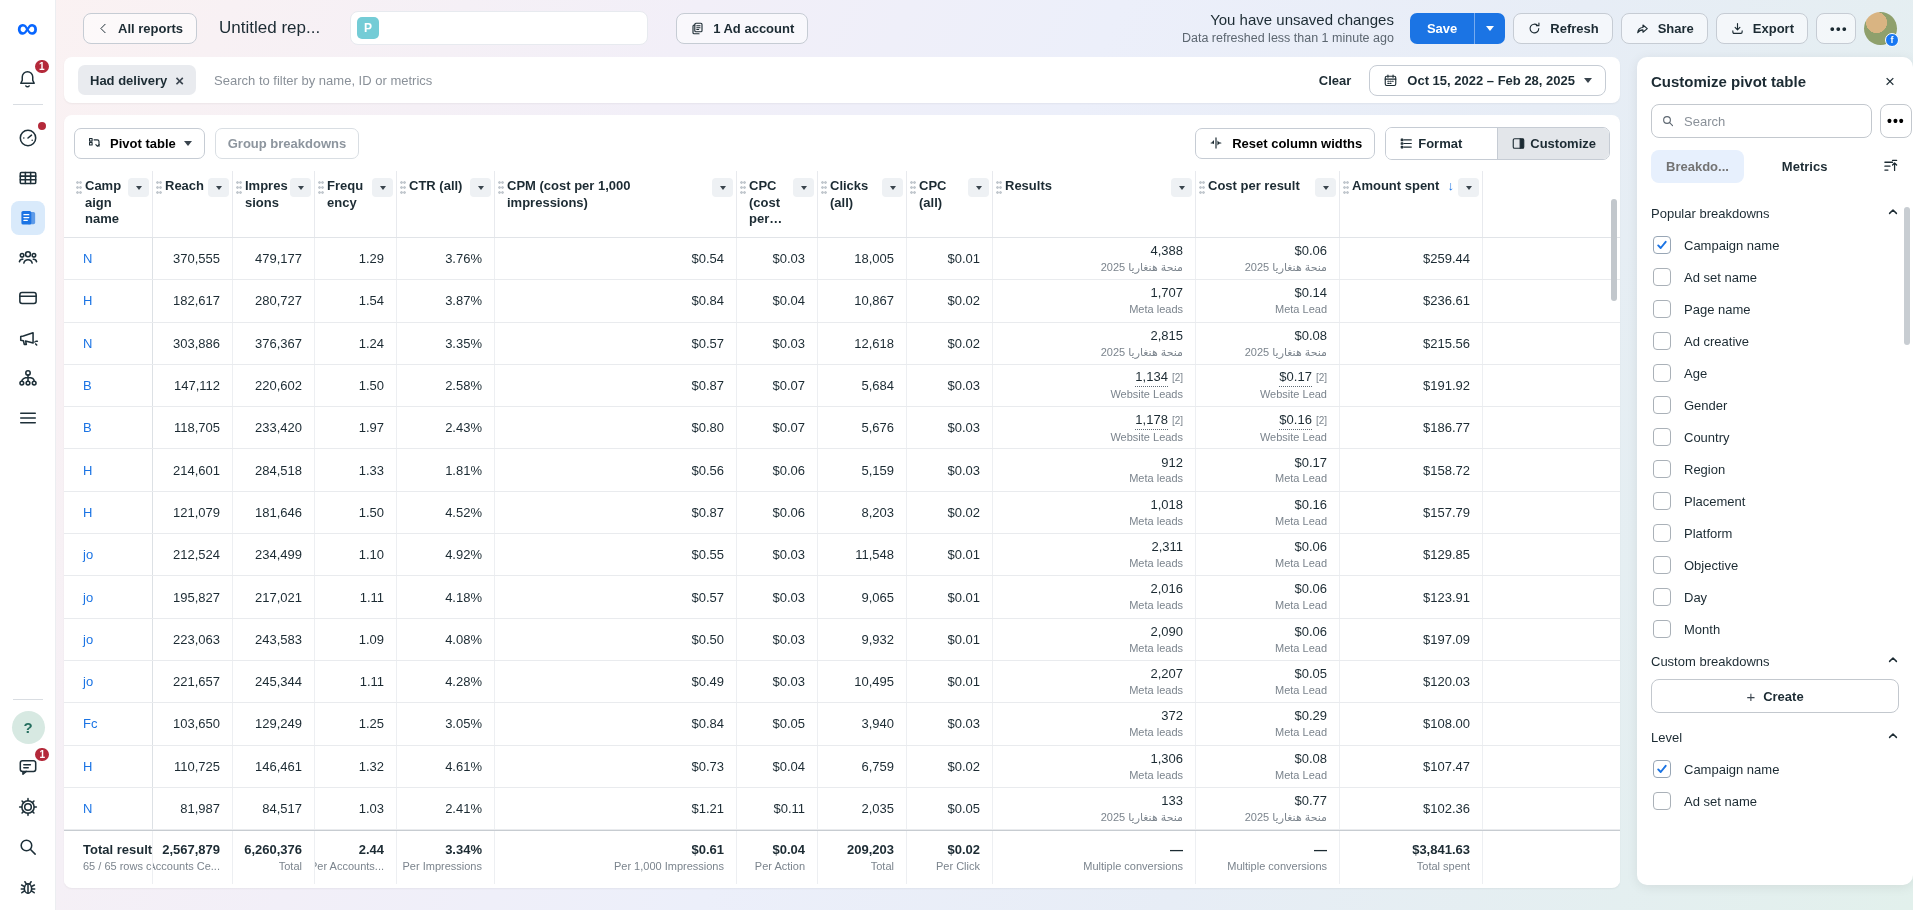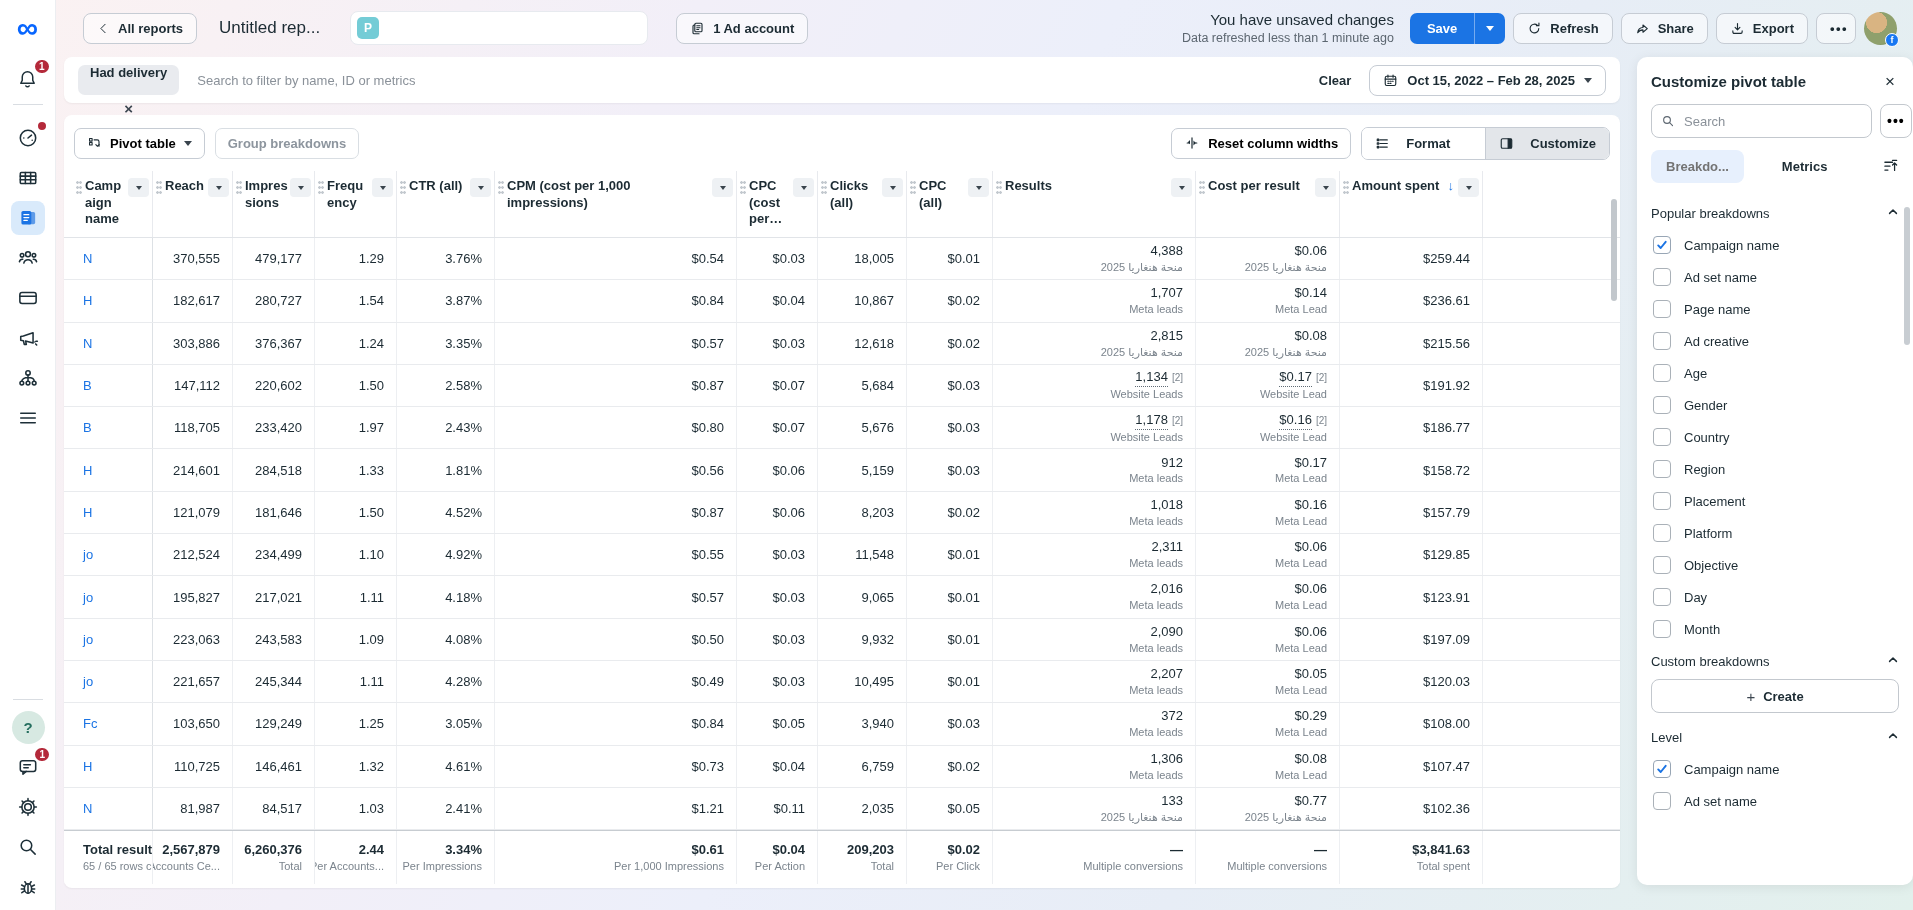--- a/index.html
+++ b/index.html
@@ -50,40 +50,40 @@
   .more-btn{width:40px;}
   .avatar{position:relative;width:33px;height:33px;border-radius:50%;cursor:pointer;
     background:radial-gradient(circle at 38% 32%,#d9b482 0 34%,#8fa06c 35% 70%,#5c7350 100%);}
   .avatar .fb{position:absolute;right:-2px;bottom:-2px;width:14px;height:14px;border-radius:50%;
     background:#1877f2;color:#fff;font-size:9px;font-weight:700;display:flex;align-items:center;
     justify-content:center;border:1.5px solid #fff;}
 
   
   .filter-card{position:absolute;left:64px;top:57px;width:1556px;height:46px;background:#fff;
     border-radius:8px;box-shadow:0 1px 2px rgba(0,0,0,.05);display:flex;align-items:center;padding:0 14px;}
-  .chip{display:flex;align-items:center;gap:20px;background:#e9ebef;border-radius:7px;height:30px;
-    padding:0 12px;font-size:13px;font-weight:600;cursor:pointer;flex-direction:column;}
+  .chip{display:flex;align-items:center;gap:8px;background:#e9ebef;border-radius:7px;height:30px;
+    padding:0 12px;font-size:13px;font-weight:600;cursor:pointer;}
   .chip .x{font-size:15px;color:#3c4650;cursor:pointer;}
   .filter-search{flex:1;border:none;outline:none;background:transparent;font-size:13px;margin-left:16px;
     color:#1c2b33;font-family:inherit;}
   .filter-search::placeholder{color:#8a9199;}
   .clear-link{font-size:13px;font-weight:600;color:#1c2b33;margin-right:18px;cursor:pointer;}
   .date-btn{gap:9px;background:#fff;}
 
   
   .table-card{position:absolute;left:64px;top:115px;width:1556px;height:773px;background:#fff;
     border-radius:8px;box-shadow:0 1px 2px rgba(0,0,0,.05);overflow:hidden;}
   .toolbar{height:56px;display:flex;align-items:center;padding:0 10px;gap:10px;}
   .tool-btn{display:inline-flex;align-items:center;gap:8px;height:31px;padding:0 12px;
     border:1px solid #c6ccd4;border-radius:7px;background:#fff;font-size:13px;font-weight:600;cursor:pointer;}
   .tool-btn svg,.seg svg{stroke:#1c2b33;fill:none;stroke-width:1.5;stroke-linecap:round;stroke-linejoin:round;}
   .tool-btn.disabled{color:#8d959e;border-color:#d9dee3;}
   .tb-spacer{flex:1;}
   .segmented{display:flex;border:1px solid #c6ccd4;border-radius:7px;overflow:hidden;}
-  .seg{height:31px;display:flex;align-items:center;gap:16px;padding:0 13px;font-size:13px;font-weight:600;
+  .seg{height:31px;display:flex;align-items:center;gap:4px;padding:0 13px;font-size:13px;font-weight:600;
     background:#fff;cursor:pointer;}
   .seg.active{background:#e3e6ea;border-left:1px solid #c6ccd4;margin-left:22px;}
 
   .grid{display:grid;grid-template-columns:80px 80px 82px 82px 98px 242px 81px 89px 86px 203px 144px 143px minmax(0,1fr);
     padding-left:9px;}
   .thead{height:67px;border-bottom:1px solid #e1e4e8;}
   .th{display:flex;align-items:flex-start;padding:7px 3px 0 2px;border-right:1px solid #e8eaee;
     position:relative;cursor:pointer;}
   .th.empty{border-right:none;cursor:default;}
   .dots{width:6px;height:15px;margin:2px 3px 0 1px;flex:none;

